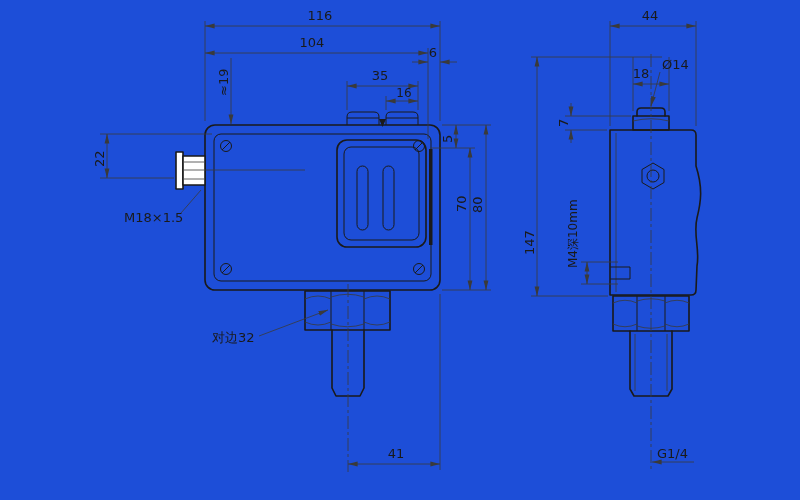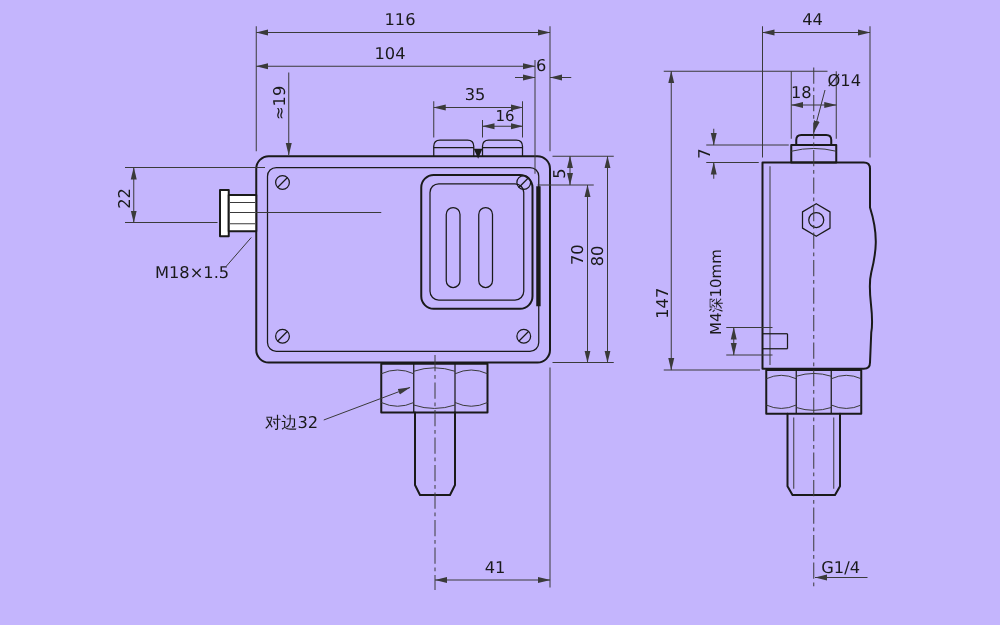--- a/index.html
+++ b/index.html
@@ -1,16 +1,16 @@
 <!DOCTYPE html>
 <html><head>
 <meta charset="utf-8">
 <style>
   html,body{margin:0;padding:0;background:#fff;}
-  .stage{position:relative;width:800px;height:500px;background:#c4b5fd;overflow:hidden;}
+  .stage{position:relative;width:800px;height:500px;background:#1d4ed8;overflow:hidden;}
   svg{display:block;}
   svg text{font-family:"DejaVu Sans","Liberation Sans",sans-serif;font-size:13px;fill:#1a1a1a;}
   svg text.small{font-size:12px;}
   .o {fill:none;stroke:#1a1a1a;stroke-width:1.6;stroke-linejoin:round;stroke-linecap:round;}
   .o2{fill:none;stroke:#1a1a1a;stroke-width:1;stroke-linejoin:round;}
   .t {fill:none;stroke:#3a3a3a;stroke-width:0.8;}
   .dim{fill:none;stroke:#3a3a3a;stroke-width:0.8;}
   .cl{fill:none;stroke:#3a3a3a;stroke-width:0.8;stroke-dasharray:13 3 3 3;}
   .wfill{fill:#ffffff;stroke:#1a1a1a;stroke-width:1.6;stroke-linejoin:round;}
 </style>

